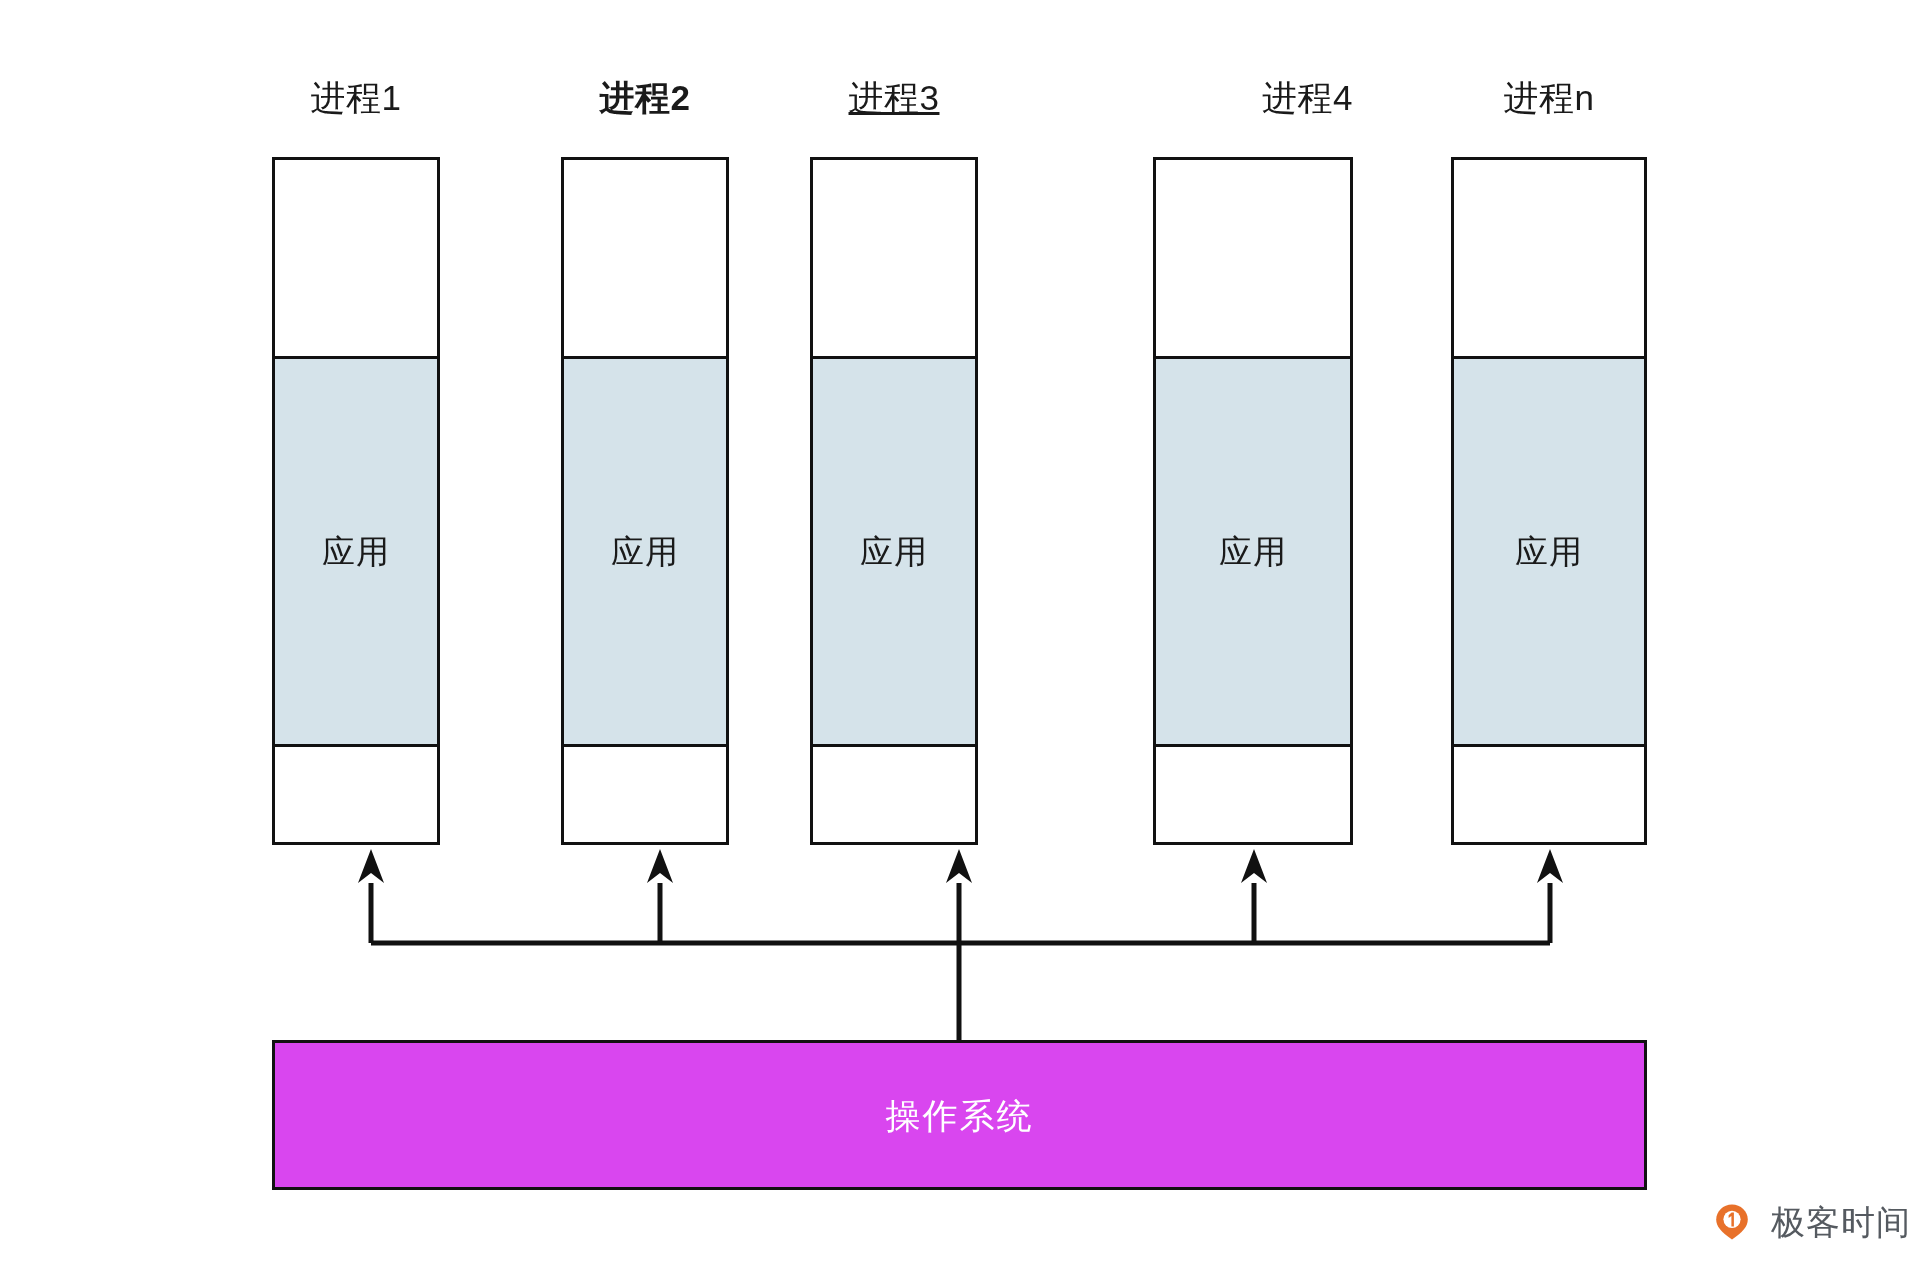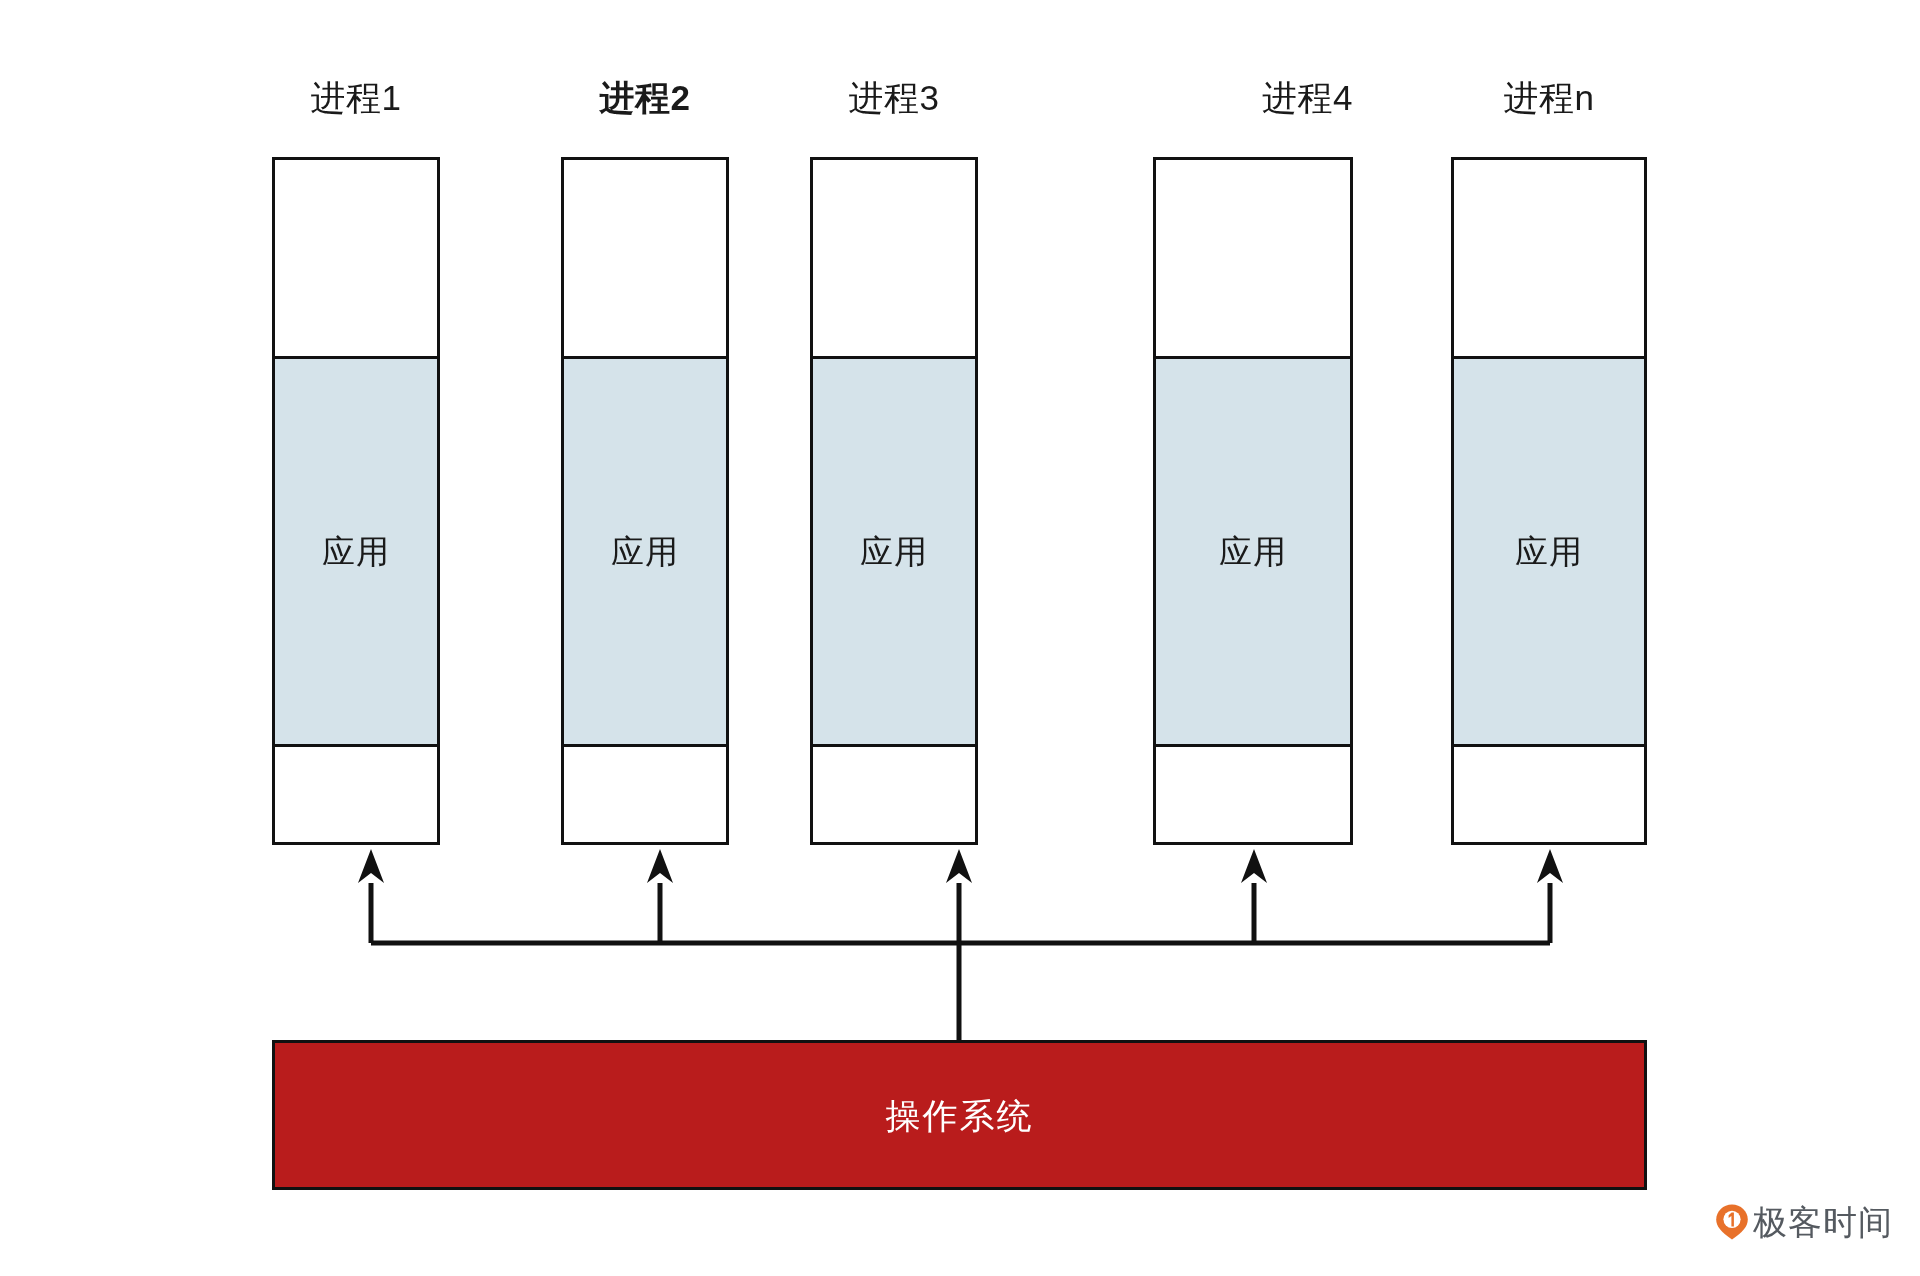--- a/index.html
+++ b/index.html
@@ -56,38 +56,38 @@
     background: #ffffff;
   }
   .seg-label {
     font-size: 33px;
     color: #1a1a1a;
     letter-spacing: 1px;
     line-height: 1;
   }
   .os-box {
     position: absolute;
-    background: #b91c1c;
+    background: #d946ef;
     border: 3px solid #111111;
     box-sizing: border-box;
     display: flex;
     align-items: center;
     justify-content: center;
   }
   .os-label {
     font-size: 35px;
     color: #ffffff;
     letter-spacing: 2px;
     line-height: 1;
   }
   .watermark {
     position: absolute;
     display: flex;
     align-items: center;
-    gap: 2px;
+    gap: 20px;
   }
   .wm-text {
     font-size: 34px;
     color: #555a60;
     letter-spacing: 1px;
     line-height: 1;
   }
   svg line, svg polygon, svg path {
     shape-rendering: geometricPrecision;
   }
@@ -109,21 +109,21 @@
         <polygon points="959,849 946,883 959,873 972,883" stroke="none"></polygon>
         <line x1="1254" y1="943" x2="1254" y2="883"></line>
         <polygon points="1254,849 1241,883 1254,873 1267,883" stroke="none"></polygon>
         <line x1="1550" y1="943" x2="1550" y2="883"></line>
         <polygon points="1550,849 1537,883 1550,873 1563,883" stroke="none"></polygon>
       </g>
   </svg>
 
   <div class="process-label" style="left:272px; top:80px; width:168px;">进程1</div>
   <div class="process-label" style="left:561px; top:80px; width:168px;font-weight:bold;">进程2</div>
-  <div class="process-label" style="left:810px; top:80px; width:168px;">进程3</div>
+  <div class="process-label" style="left:810px; top:80px; width:168px;text-decoration:underline;">进程3</div>
   <div class="process-label" style="left:1153px; top:80px; width:200px;text-align:right;">进程4</div>
   <div class="process-label" style="left:1451px; top:80px; width:196px;">进程n</div>
 
   <div class="process-col" style="left:272px; top:157px; width:168px; height:688px;">
     <div class="seg seg-top" style="top:0; height:196px;"></div>
     <div class="seg seg-mid" style="top:196px; height:391px;">
       <span class="seg-label">应用</span>
     </div>
     <div class="seg seg-bottom" style="top:587px; height:95px;"></div>
   </div>

